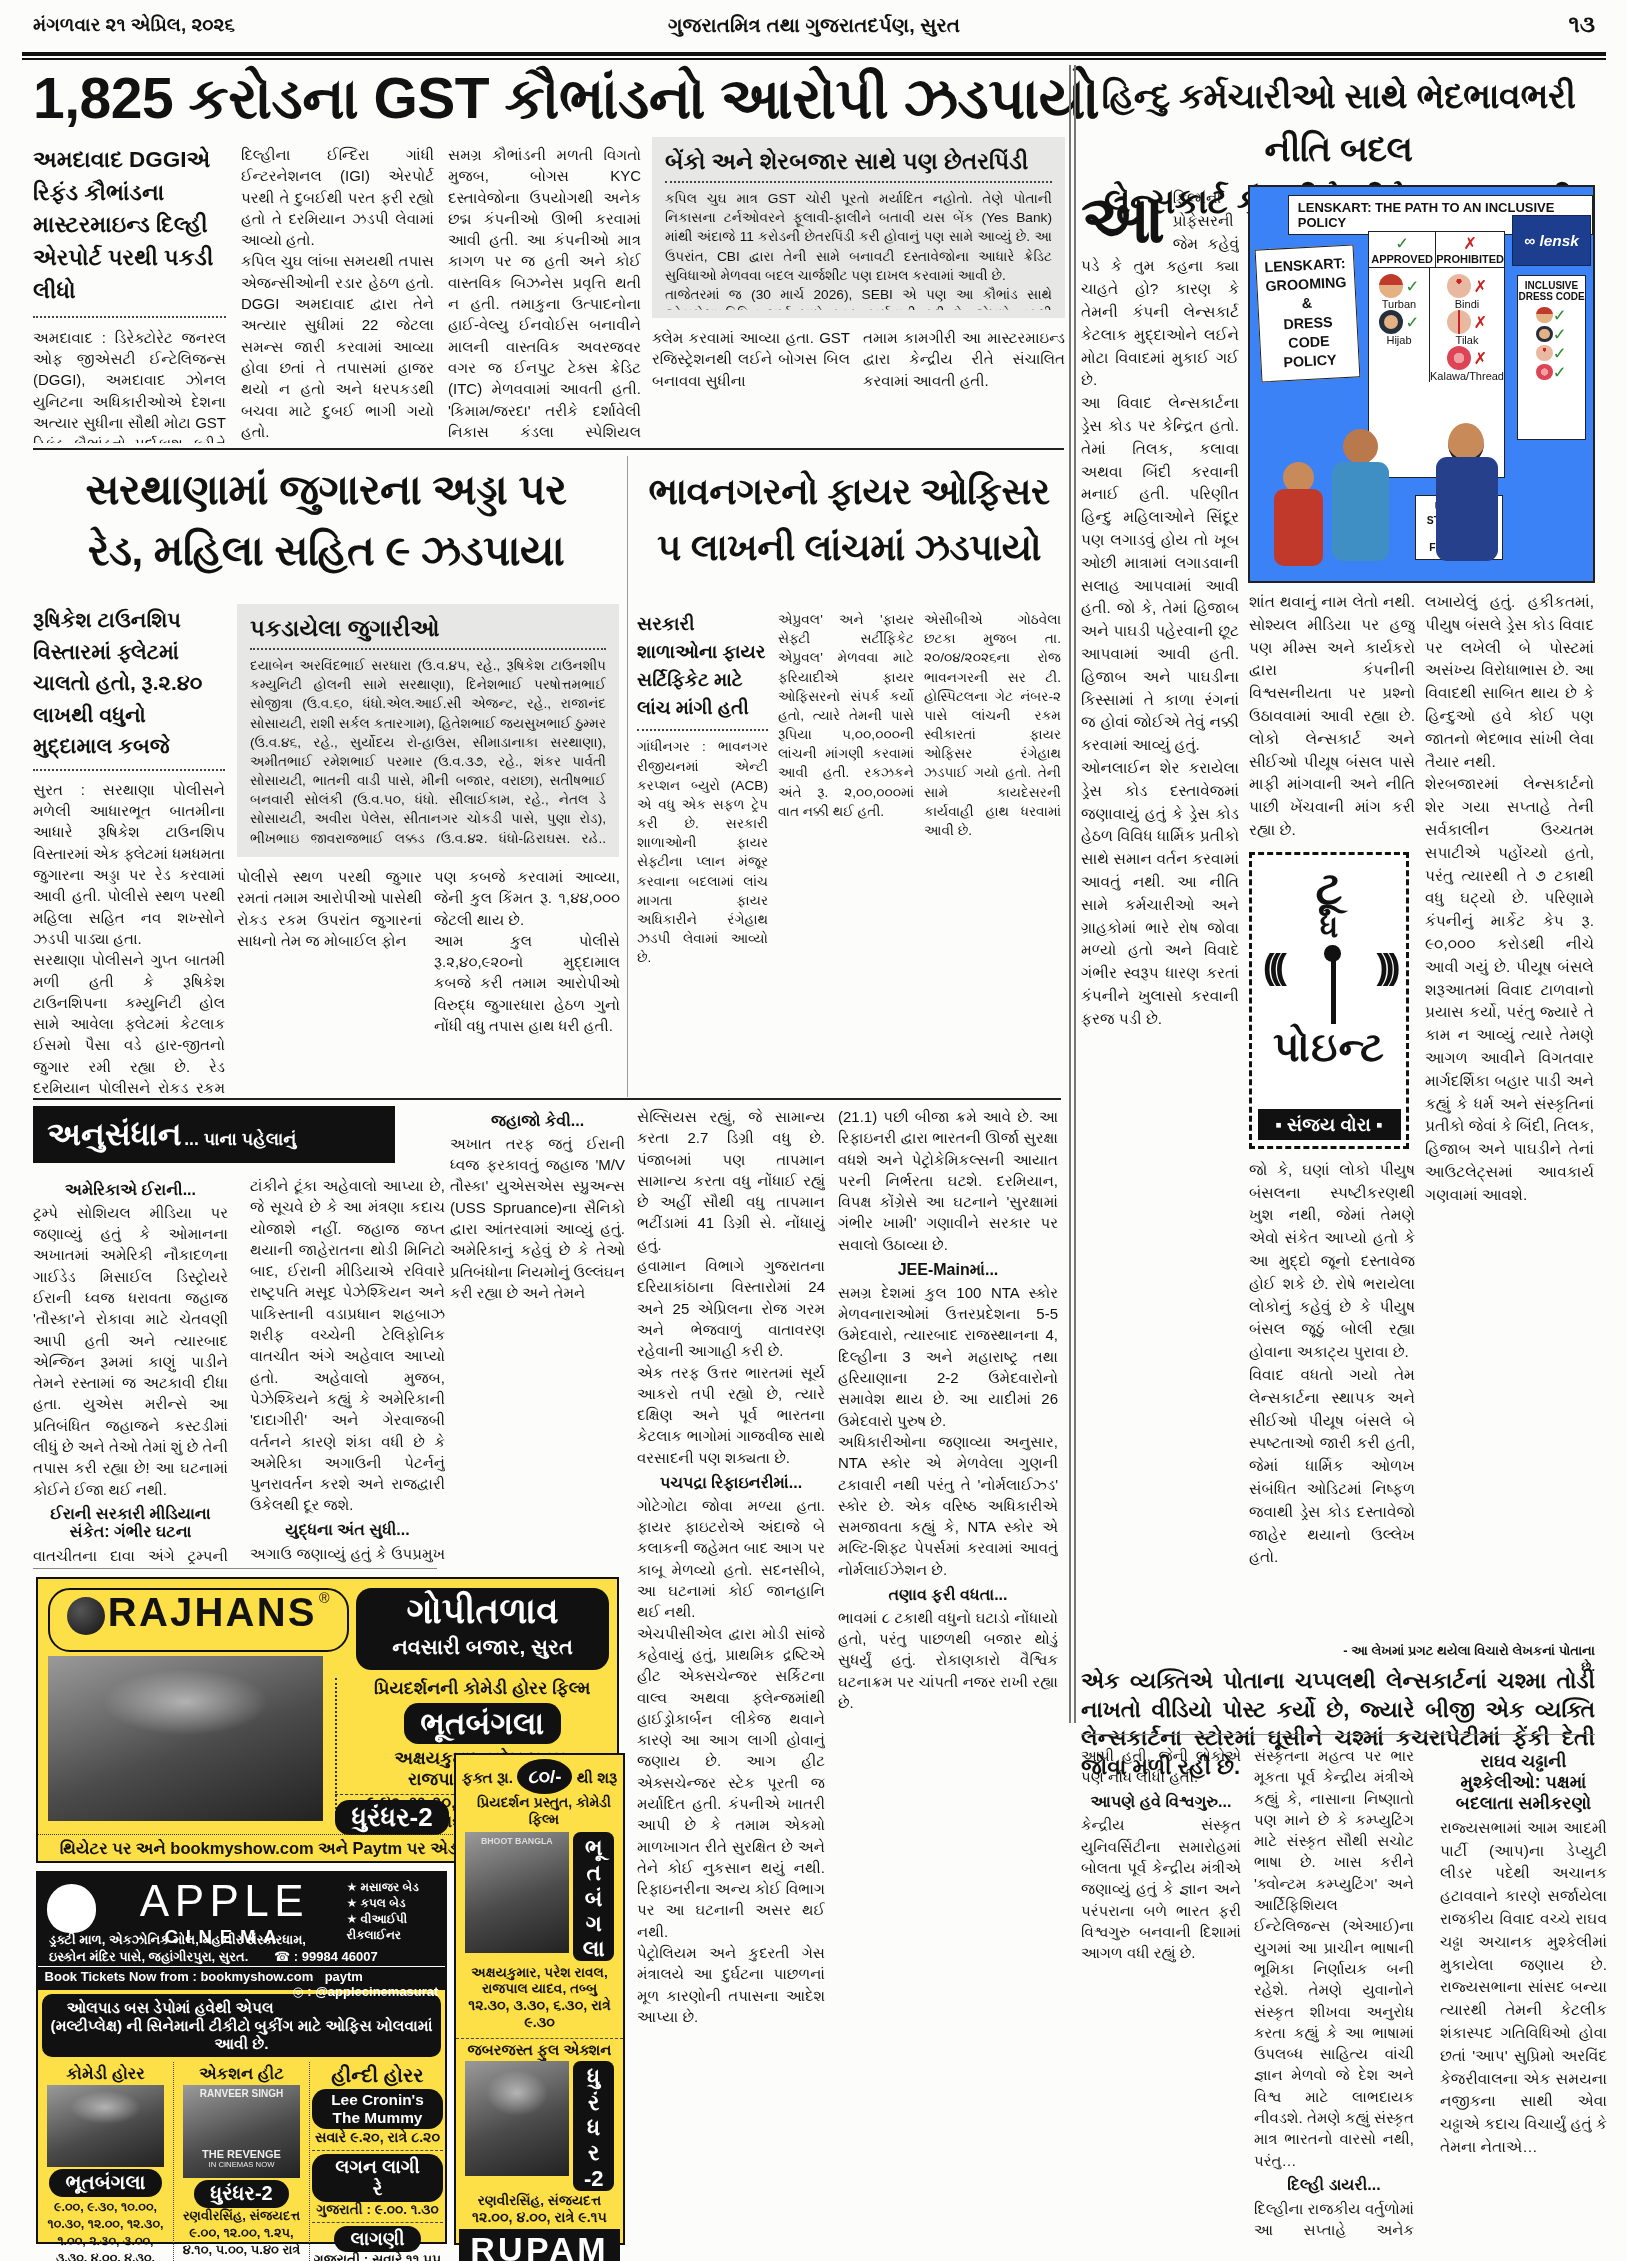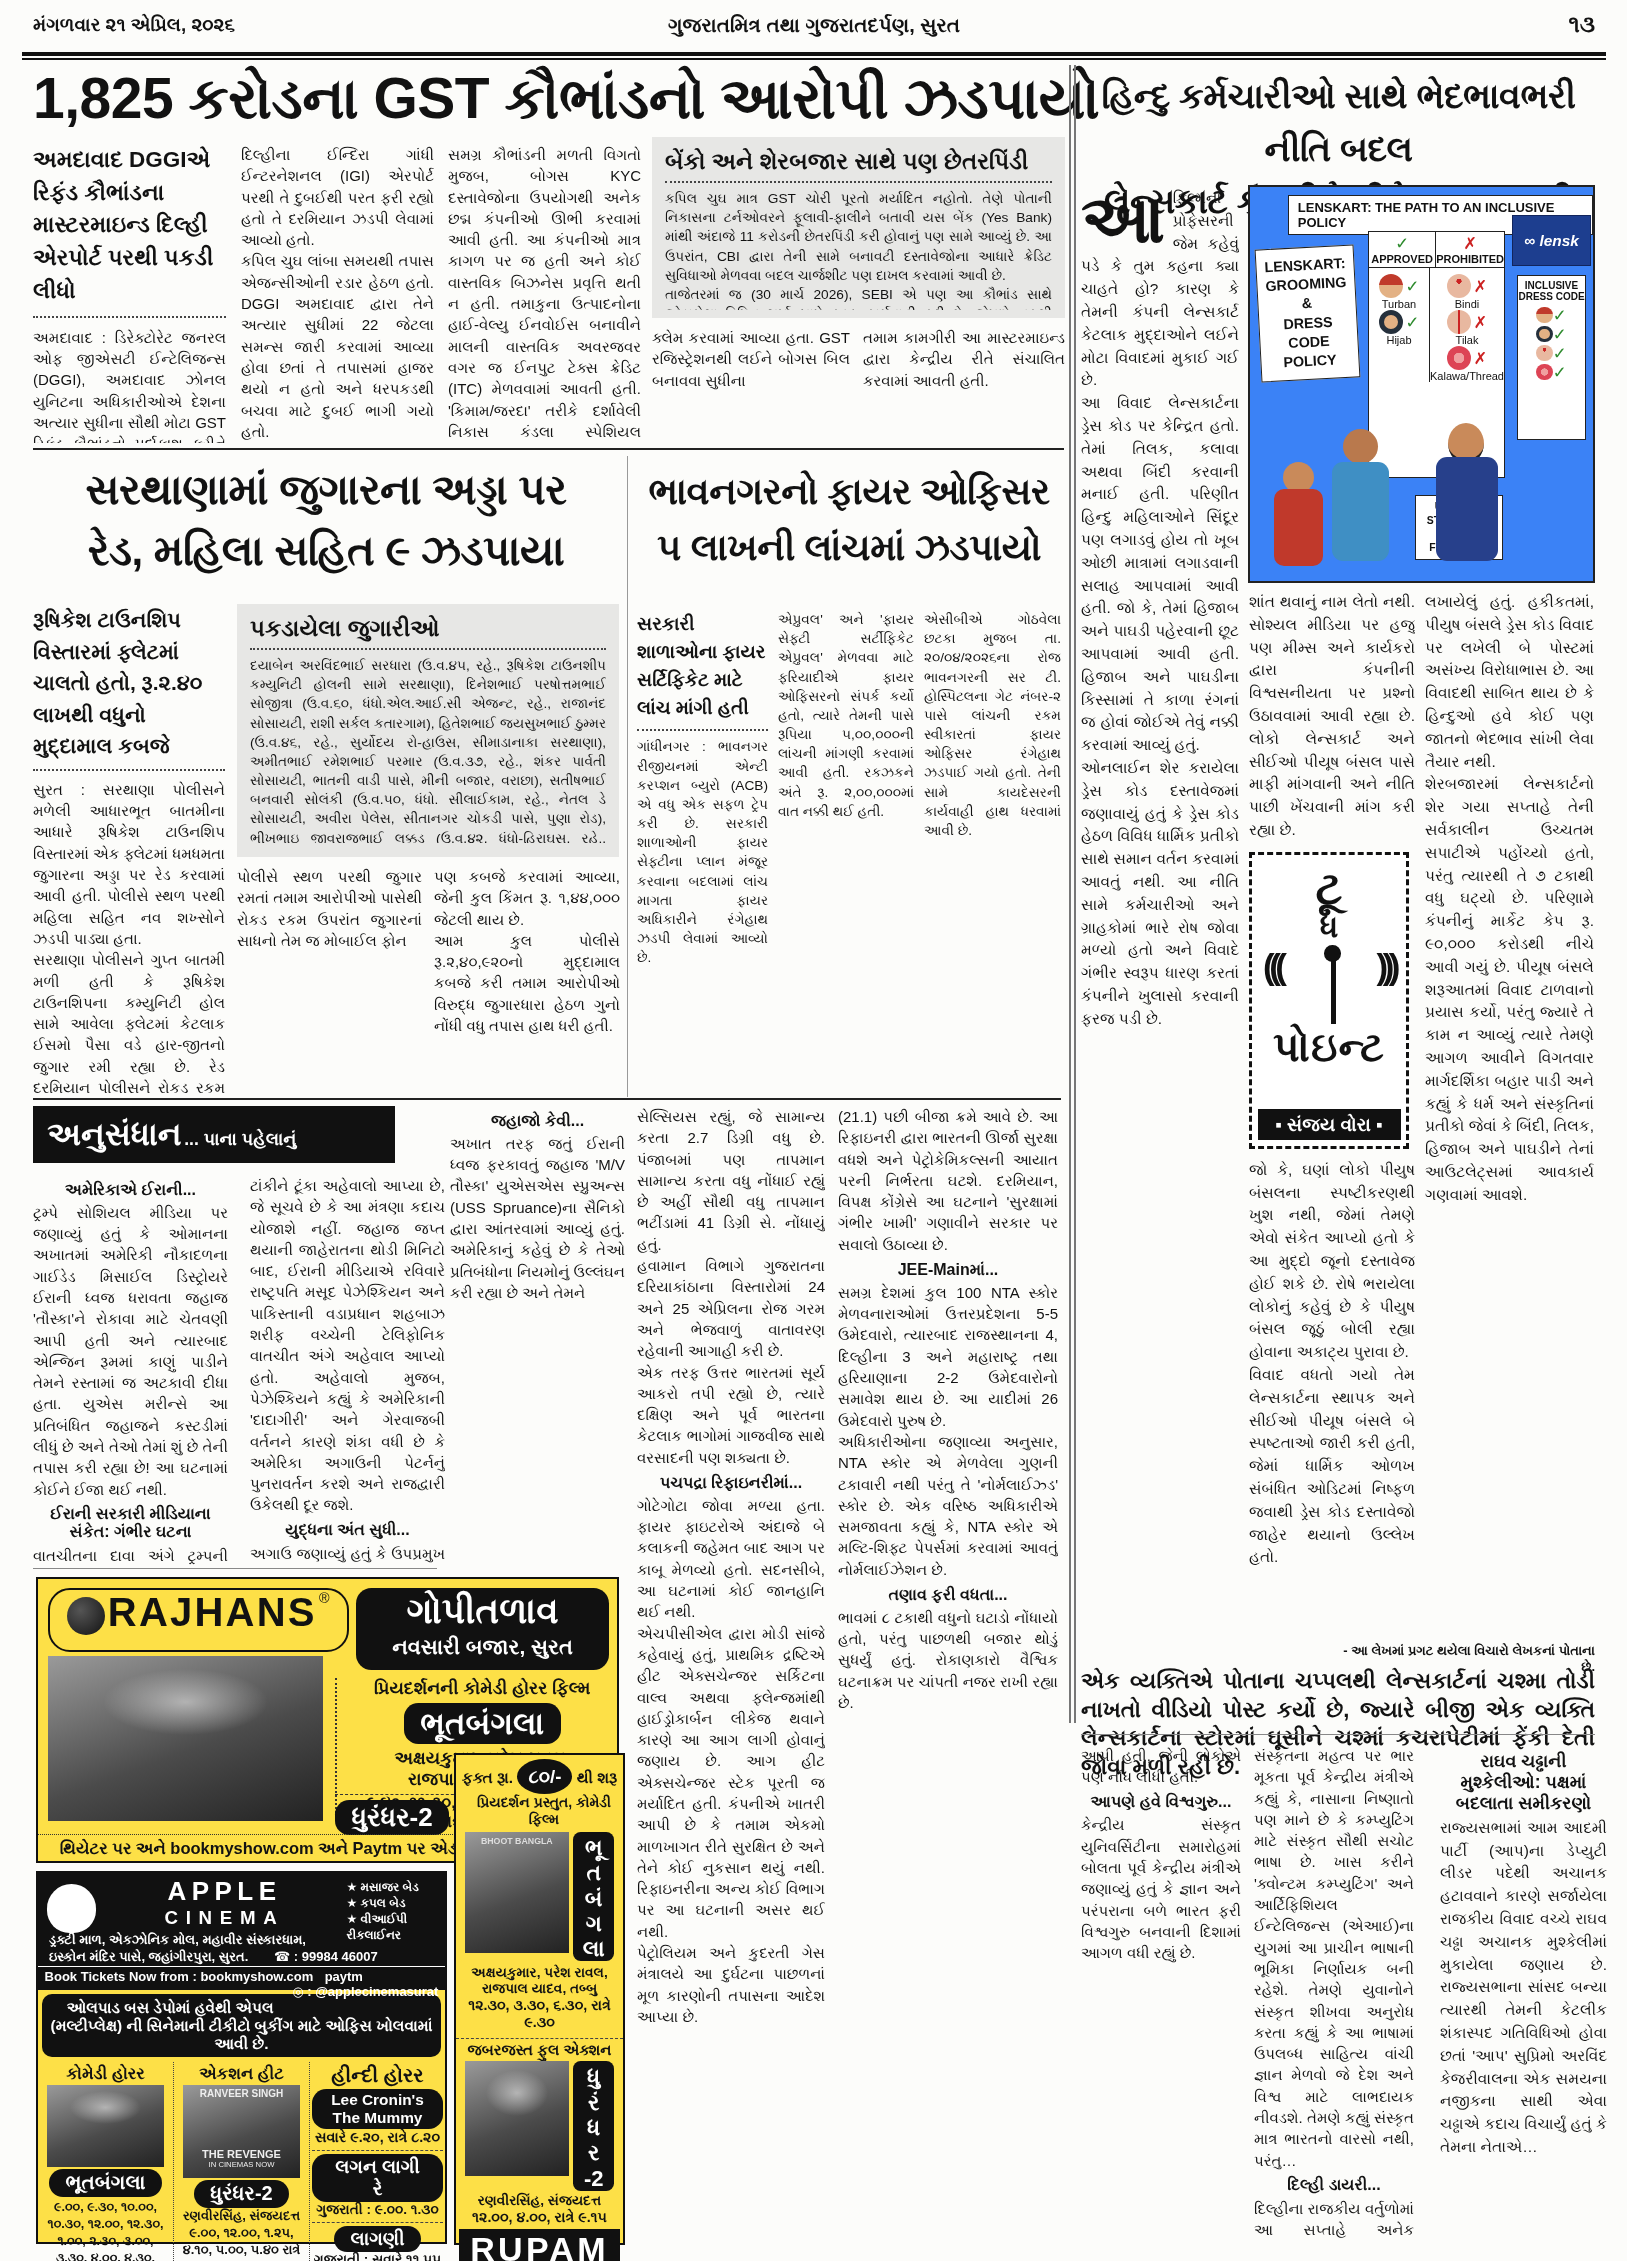--- a/index.html
+++ b/index.html
@@ -297,21 +297,21 @@
       <span class="preline" style="font-size:18.7px;font-weight:bold;display:inline-block;vertical-align:middle;margin-left:16.5px;line-height:1.3;">૨.૦૦
 ૬.૧૫</span>
     </div>
     <div class="abs" style="left:0;bottom:0;width:100%;border-top:1.6px dotted #333;font-size:16.5px;font-weight:bold;text-align:center;padding:3.3px 0;">થિયેટર પર અને bookmyshow.com અને Paytm પર એડવાન્સ બુકીંગ ચાલુ છે.</div>
   </div>
 
   <div class="abs adbox" style="left:36px;top:1871px;width:411px;height:373px;">
     <div class="blackbox" style="height:93px;position:relative;">
       <span class="abs" style="left:8.8px;top:11px;width:49px;height:49px;border-radius:50% 50% 46% 46%;background:#fff;"></span>
       <div class="abs" style="left:71px;top:3.3px;width:231px;text-align:center;">
-        <div style="font-size:26px;font-weight:bold;letter-spacing:5.5px;">APPLE</div>
+        <div style="font-size:44px;font-weight:normal;letter-spacing:5.5px;">APPLE</div>
         <div style="font-size:18.7px;font-weight:bold;letter-spacing:7.7px;">CINEMA</div>
       </div>
       <div class="abs preline" style="right:5.5px;top:5.5px;width:93px;font-size:12px;font-weight:bold;line-height:1.35;">★ મસાજર બેડ
 ★ કપલ બેડ
 ★ વીઆઈપી
 રીકલાઈનર</div>
       <div class="abs" style="left:11px;top:59px;width:308px;font-size:13px;font-weight:bold;">ડ્રક્ટી માળ, એકઝોનિક મોલ, મહાવીર સંસ્કારધામ,</div>
       <div class="abs" style="left:11px;top:76px;width:220px;font-size:13px;font-weight:bold;">ઇસ્કોન મંદિર પાસે, જહાંગીરપુરા, સુરત.</div>
       <div class="abs" style="left:236px;top:76px;font-size:13px;font-weight:bold;">☎ : 99984 46007</div>
     </div>

